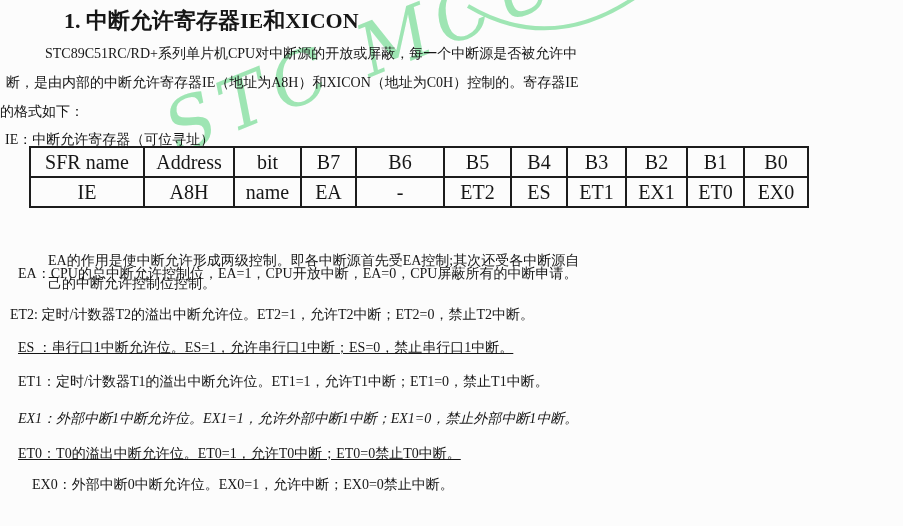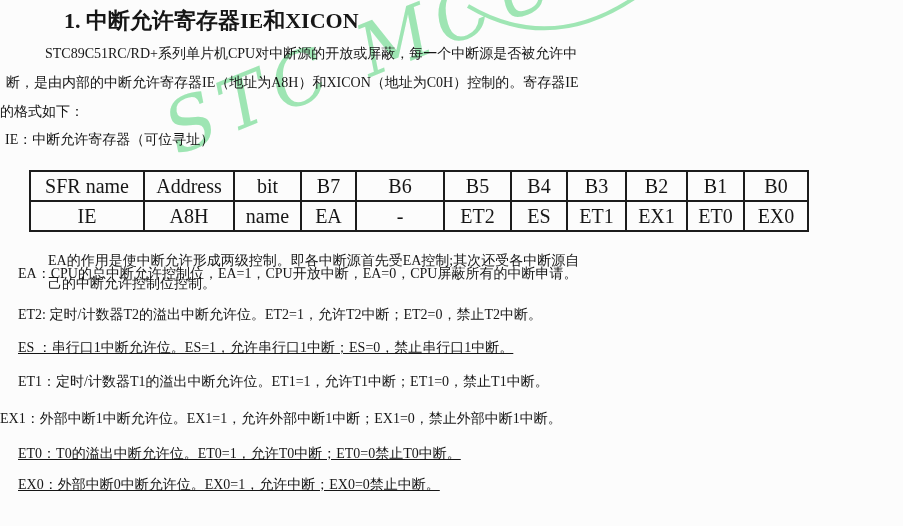--- a/index.html
+++ b/index.html
@@ -15,21 +15,21 @@
     font-size:72px;line-height:1;letter-spacing:8px;white-space:nowrap;
     transform:rotate(-22deg);transform-origin:left center;
     opacity:.85;z-index:1;
   }
   .wm-swoosh{position:absolute;left:0;top:0;z-index:1;pointer-events:none;}
   
   .line{position:absolute;white-space:nowrap;font-size:14px;line-height:1.15;z-index:2;}
   .title{position:absolute;left:64px;top:6px;font-size:22px;font-weight:bold;white-space:nowrap;z-index:2;}
   
   .reg-table{
-    position:absolute;left:29px;top:170px;z-index:2;
+    position:absolute;left:29px;top:146px;z-index:2;
     border-collapse:collapse;table-layout:fixed;
     font-size:20px;background:#fcfcfc;
   }
   .reg-table td{
     border:2px solid #1c1c1c;text-align:center;vertical-align:middle;
     height:28px;padding:0 2px;overflow:hidden;
   }
 </style>
 </head>
 <body>
@@ -88,20 +88,20 @@
         <td>EX1</td>
         <td>ET0</td>
         <td>EX0</td>
       </tr>
     </tbody>
   </table>
 
   <div class="line" style="left:18px;top:230px;margin-top:36px;">EA：CPU的总中断允许控制位，EA=1，CPU开放中断，EA=0，CPU屏蔽所有的中断申请。</div>
   <div class="line" style="left:48px;top:253px;">EA的作用是使中断允许形成两级控制。即各中断源首先受EA控制;其次还受各中断源自</div>
   <div class="line" style="left:48px;top:276px;">己的中断允许控制位控制。</div>
-  <div class="line" style="left:18px;top:307px;">ET2: 定时/计数器T2的溢出中断允许位。ET2=1，允许T2中断；ET2=0，禁止T2中断。</div>
+  <div class="line" style="left:10px;top:307px;">ET2: 定时/计数器T2的溢出中断允许位。ET2=1，允许T2中断；ET2=0，禁止T2中断。</div>
   <div class="line" style="left:18px;top:340px;text-decoration:underline;">ES ：串行口1中断允许位。ES=1，允许串行口1中断；ES=0，禁止串行口1中断。</div>
   <div class="line" style="left:18px;top:374px;">ET1：定时/计数器T1的溢出中断允许位。ET1=1，允许T1中断；ET1=0，禁止T1中断。</div>
-  <div class="line" style="left:0;top:411px;">EX1：外部中断1中断允许位。EX1=1，允许外部中断1中断；EX1=0，禁止外部中断1中断。</div>
+  <div class="line" style="left:18px;top:411px;font-style:italic;">EX1：外部中断1中断允许位。EX1=1，允许外部中断1中断；EX1=0，禁止外部中断1中断。</div>
   <div class="line" style="left:18px;top:446px;text-decoration:underline;">ET0：T0的溢出中断允许位。ET0=1，允许T0中断；ET0=0禁止T0中断。</div>
-  <div class="line" style="left:18px;top:477px;text-decoration:underline;">EX0：外部中断0中断允许位。EX0=1，允许中断；EX0=0禁止中断。</div>
+  <div class="line" style="left:32px;top:477px;">EX0：外部中断0中断允许位。EX0=1，允许中断；EX0=0禁止中断。</div>
 
 </div>
 
 </body></html>

